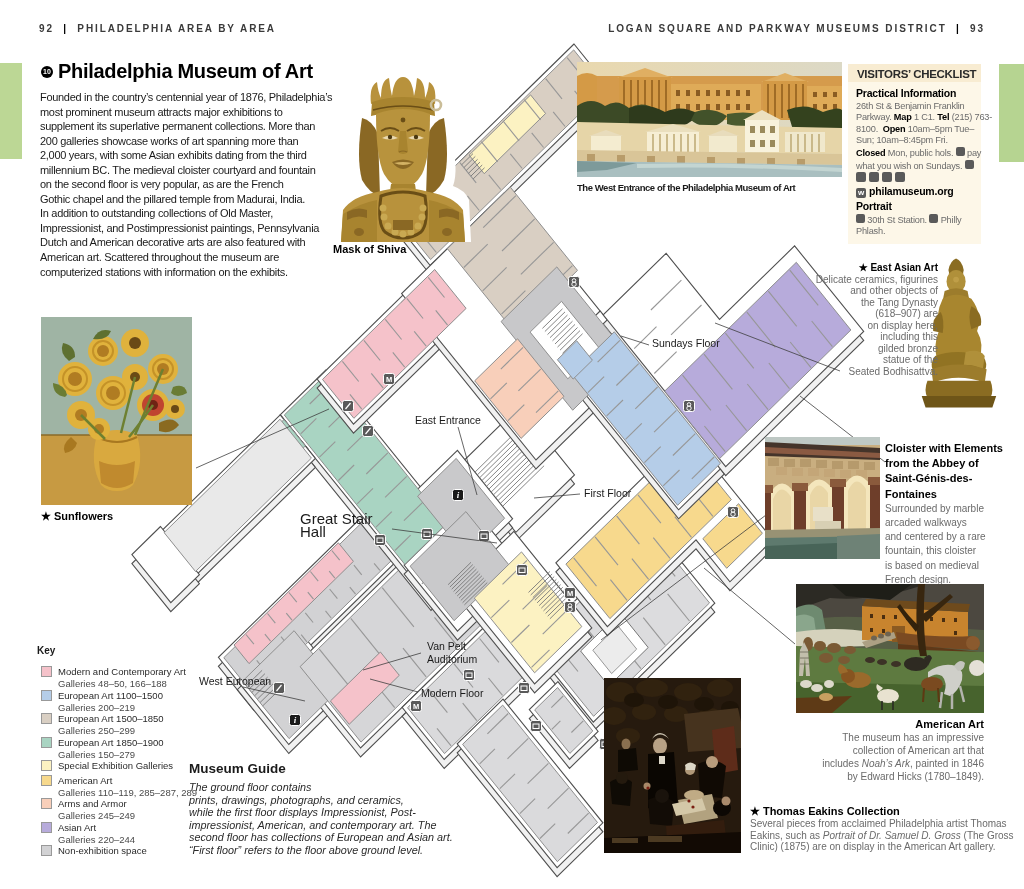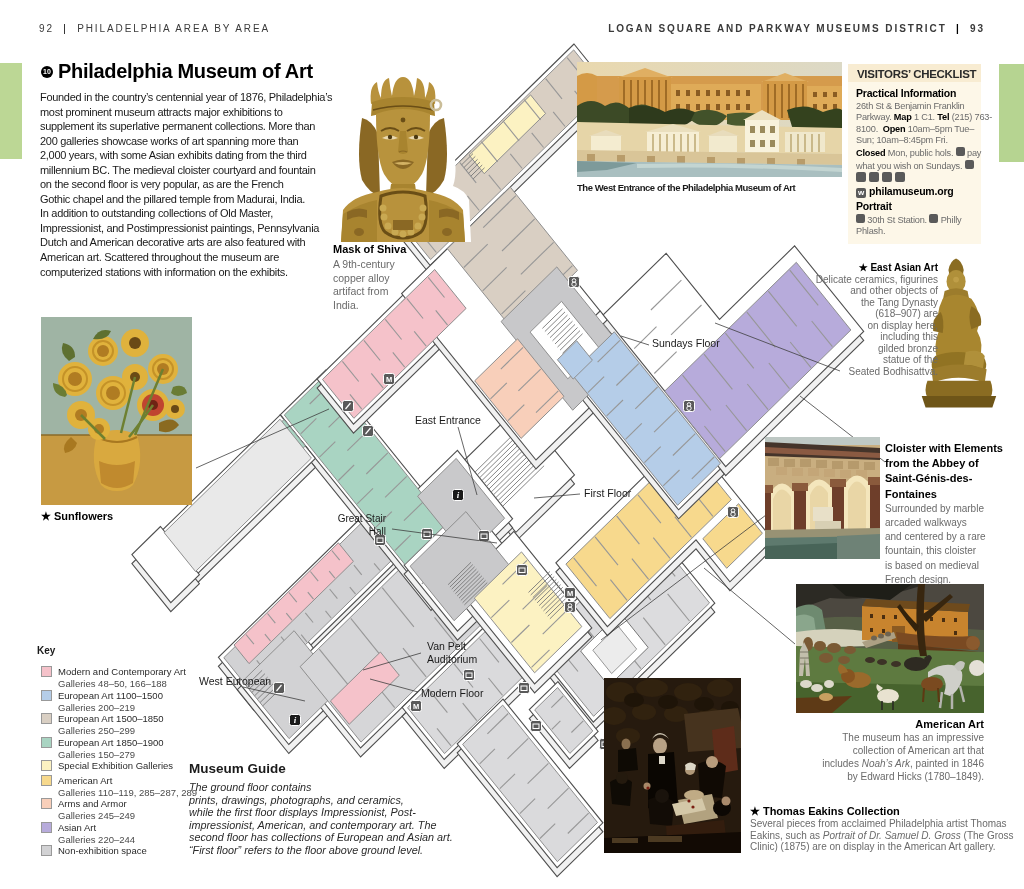--- a/index.html
+++ b/index.html
@@ -489,21 +489,21 @@
       <line x1="418" y1="692" x2="370" y2="679"></line>
       <line x1="243" y1="687" x2="305" y2="701"></line>
       <line x1="840" y1="371" x2="715" y2="323"></line>
       <line x1="885" y1="462" x2="800" y2="396"></line>
       <line x1="766" y1="515" x2="601" y2="640"></line>
       <line x1="704" y1="568" x2="795" y2="644"></line>
 </g>
 
 </svg>
 
-<div class="abs" style="left:39px;top:23px;font-size:10px;font-weight:normal;color:#3a3a3a;letter-spacing:1.9px">92&nbsp;&nbsp;<span style="color:#000">|</span>&nbsp;&nbsp;PHILADELPHIA AREA BY AREA</div>
+<div class="abs" style="left:39px;top:23px;font-size:10px;font-weight:bold;color:#3a3a3a;letter-spacing:1.9px">92&nbsp;&nbsp;<span style="color:#000">|</span>&nbsp;&nbsp;PHILADELPHIA AREA BY AREA</div>
 
 <div class="abs" style="right:39px;top:23px;font-size:10px;font-weight:bold;color:#3a3a3a;letter-spacing:1.9px">LOGAN SQUARE AND PARKWAY MUSEUMS DISTRICT&nbsp;&nbsp;<span style="color:#000">|</span>&nbsp;&nbsp;93</div>
 
 <div class="abs" style="left:0;top:63px;width:22px;height:96px;background:#bcd795"></div>
 
 <div class="abs" style="left:999px;top:64px;width:25px;height:98px;background:#b6d491"></div>
 
 <div class="abs" style="left:41px;top:66px;width:12px;height:12px;border-radius:50%;background:#000;color:#fff;font-size:7px;font-weight:bold;text-align:center;line-height:12px">10</div>
 
 <div class="abs" style="left:58px;top:60px;font-size:20px;font-weight:bold;letter-spacing:-0.3px;color:#000">Philadelphia Museum of Art</div>
@@ -547,21 +547,21 @@
       <circle cx="89" cy="143" r="3.5"></circle>
       <circle cx="90" cy="134" r="3.5"></circle>
     </g>
 <rect x="60" y="146" width="20" height="10" fill="#8a6824"></rect>
 <path d="M14 138 Q24 132 34 136 L34 144 Q24 140 14 146 Z" fill="#8a6824"></path>
 <path d="M126 138 Q116 132 106 136 L106 144 Q116 140 126 146 Z" fill="#8a6824"></path>
 <ellipse cx="26" cy="158" rx="5" ry="4" fill="#8a6824"></ellipse>
     <ellipse cx="114" cy="158" rx="5" ry="4" fill="#8a6824"></ellipse>
 </svg>
 
-<div class="abs" style="left:333px;top:243px;width:90px;font-size:11px"><b>Mask of Shiva</b><div class="gray" style="font-size:10.5px;line-height:13.5px;margin-top:3px">A 9th-century<br>copper alloy<br>artifact from<br>India.</div></div>
+<div class="abs" style="left:333px;top:243px;width:90px;font-size:11px"><b>Mask of Shiva</b></div>
 
 <svg class="abs" style="left:577px;top:62px" width="265" height="115" viewBox="0 0 265 115">
 <defs>
       <linearGradient id="sky" x1="0" y1="0" x2="1" y2="0">
         <stop offset="0" stop-color="#e9d8ae"></stop>
         <stop offset="1" stop-color="#dcd9c6"></stop>
       </linearGradient>
     </defs>
 <rect width="265" height="115" fill="url(#sky)"></rect>
 <rect x="0" y="14" width="265" height="44" fill="#d59b4c"></rect>
@@ -987,16 +987,16 @@
 
 <div class="abs" style="left:41px;top:845px;width:11px;height:11px;background:#d2d2d4;border:1px solid #999"></div>
 <div class="abs" style="left:58px;top:845px;font-size:9.5px;line-height:11.6px;color:#2a2a2a;white-space:nowrap">Non-exhibition space</div>
 
 <div class="abs" style="left:189px;top:761px;font-size:13.5px;font-weight:bold;color:#1a1a1a">Museum Guide</div>
 <div class="abs" style="left:189px;top:781px;font-size:10.8px;line-height:12.6px;font-style:italic;color:#2a2a2a">The ground floor contains<br>prints, drawings, photographs, and ceramics,<br>while the first floor displays Impressionist, Post-<br>impressionist, American, and contemporary art. The<br>second floor has collections of European and Asian art.<br>“First floor” refers to the floor above ground level.</div>
 
 <div class="abs" style="left:652px;top:337px;font-size:10.5px;color:#1a1a1a">Sundays Floor</div>
 <div class="abs" style="left:415px;top:414px;font-size:10.5px;color:#1a1a1a">East Entrance</div>
 <div class="abs" style="left:584px;top:487px;font-size:10.5px;color:#1a1a1a">First Floor</div>
-<div class="abs" style="left:300px;top:512px;width:86px;text-align:right;font-size:10px;line-height:13px;color:#1a1a1a">Great Stair<br>Hall</div>
+<div class="abs" style="left:300px;top:512px;width:86px;text-align:left;font-size:15px;line-height:13px;color:#1a1a1a">Great Stair<br>Hall</div>
 <div class="abs" style="left:427px;top:640px;font-size:10.5px;line-height:13px;color:#1a1a1a">Van Pelt<br>Auditorium</div>
 <div class="abs" style="left:199px;top:675px;font-size:10.5px;color:#1a1a1a">West European</div>
 <div class="abs" style="left:421px;top:687px;font-size:10.5px;color:#1a1a1a">Modern Floor</div>
 
 </body></html>

